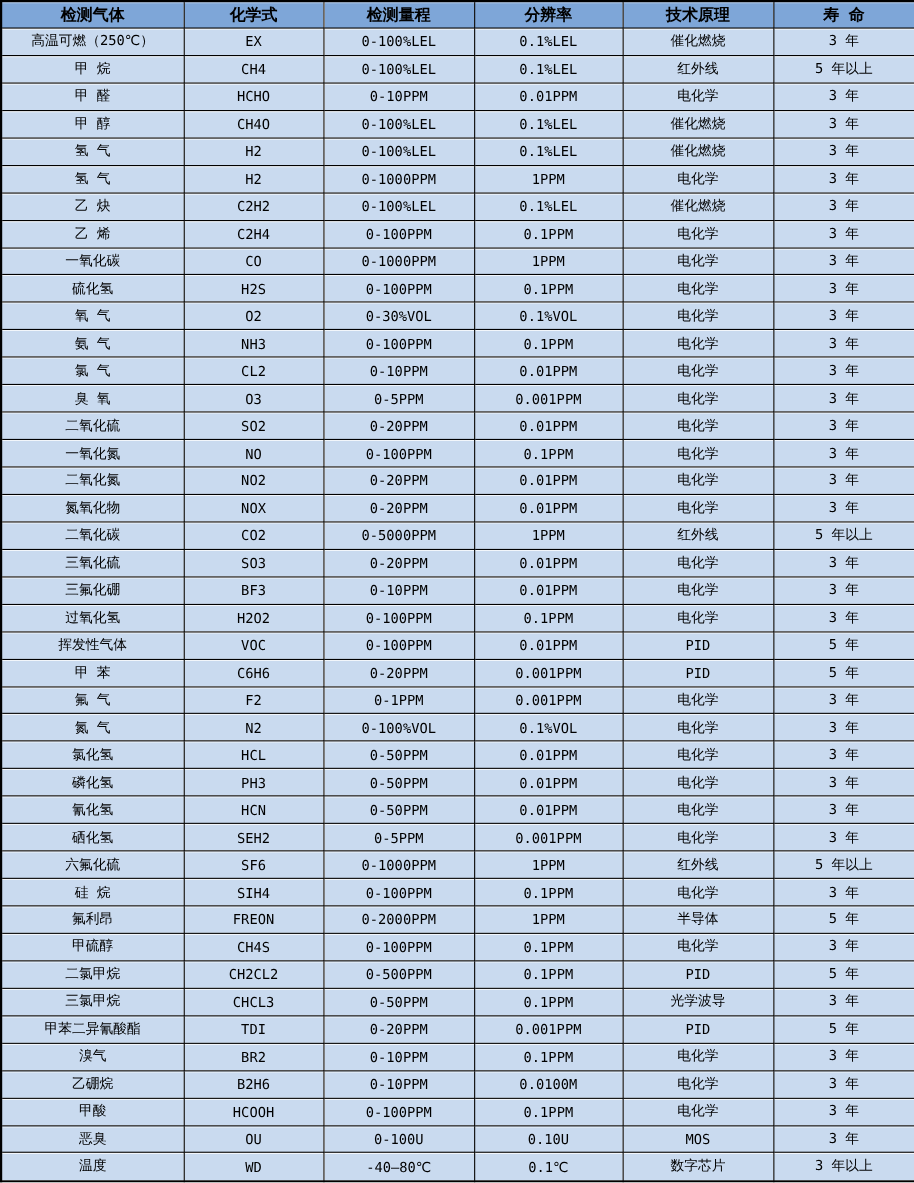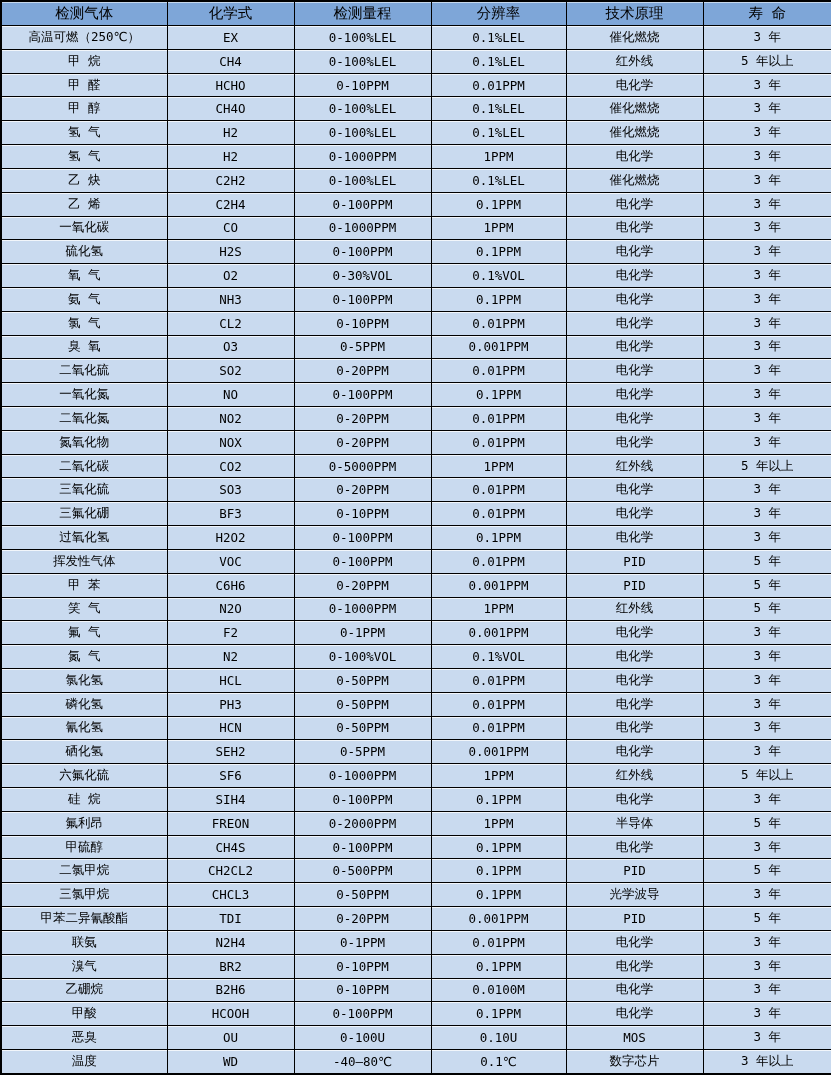--- a/index.html
+++ b/index.html
@@ -24,21 +24,21 @@
     overflow: hidden;
     white-space: nowrap;
   }
   .gas-table {
     border: 2px solid var(--border-color, #000);
   }
   .gas-table th {
     background: var(--header-bg, #7EA6D8);
     box-shadow: inset 0 1px 0 rgba(255,255,255,0.55);
     font-size: 14.5px;
-    font-weight: normal;
+    font-weight: bold;
     height: 23px;
   }
   .gas-table td {
     background: var(--row-bg, #C9DAEF);
     box-shadow: inset 0 1px 0 rgba(255,255,255,0.75);
     font-size: 12.5px;
     font-weight: normal;
     height: 21px;
   }
   
@@ -258,28 +258,20 @@
   </tr>
       <tr>
     <td>甲 苯</td>
     <td>C6H6</td>
     <td>0-20PPM</td>
     <td>0.001PPM</td>
     <td>PID</td>
     <td>5 年</td>
   </tr>
       <tr>
-    <td>笑 气</td>
-    <td>N2O</td>
-    <td>0-1000PPM</td>
-    <td>1PPM</td>
-    <td>红外线</td>
-    <td>5 年</td>
-  </tr>
-      <tr>
     <td>氟 气</td>
     <td>F2</td>
     <td>0-1PPM</td>
     <td>0.001PPM</td>
     <td>电化学</td>
     <td>3 年</td>
   </tr>
       <tr>
     <td>氮 气</td>
     <td>N2</td>
@@ -370,28 +362,20 @@
   </tr>
       <tr>
     <td>甲苯二异氰酸酯</td>
     <td>TDI</td>
     <td>0-20PPM</td>
     <td>0.001PPM</td>
     <td>PID</td>
     <td>5 年</td>
   </tr>
       <tr>
-    <td>联氨</td>
-    <td>N2H4</td>
-    <td>0-1PPM</td>
-    <td>0.01PPM</td>
-    <td>电化学</td>
-    <td>3 年</td>
-  </tr>
-      <tr>
     <td>溴气</td>
     <td>BR2</td>
     <td>0-10PPM</td>
     <td>0.1PPM</td>
     <td>电化学</td>
     <td>3 年</td>
   </tr>
       <tr>
     <td>乙硼烷</td>
     <td>B2H6</td>

